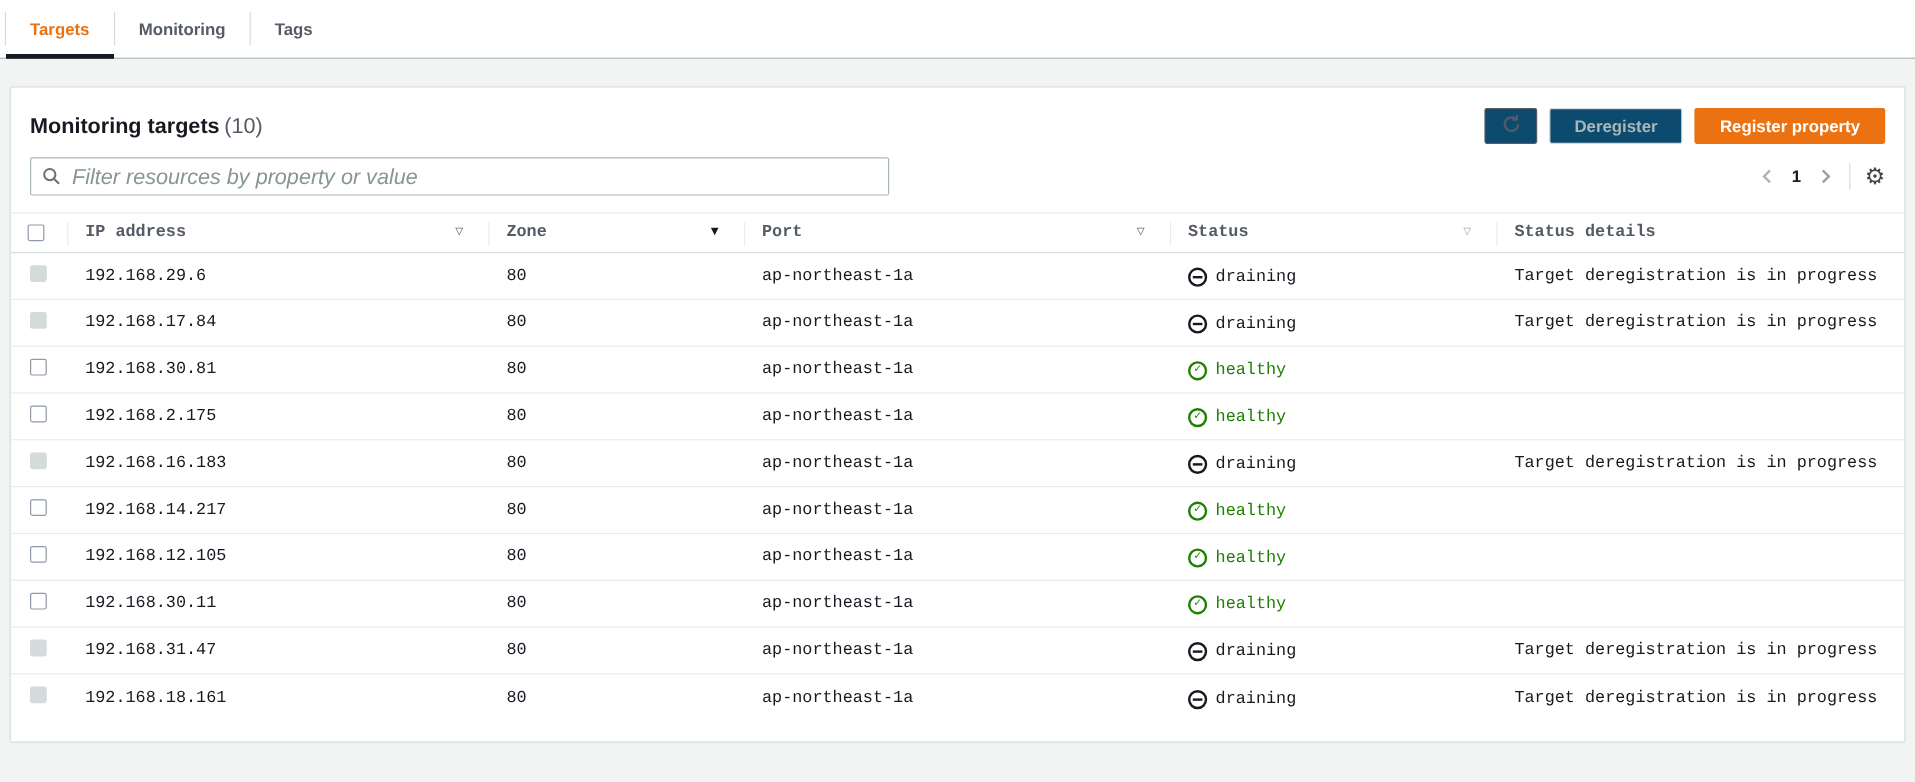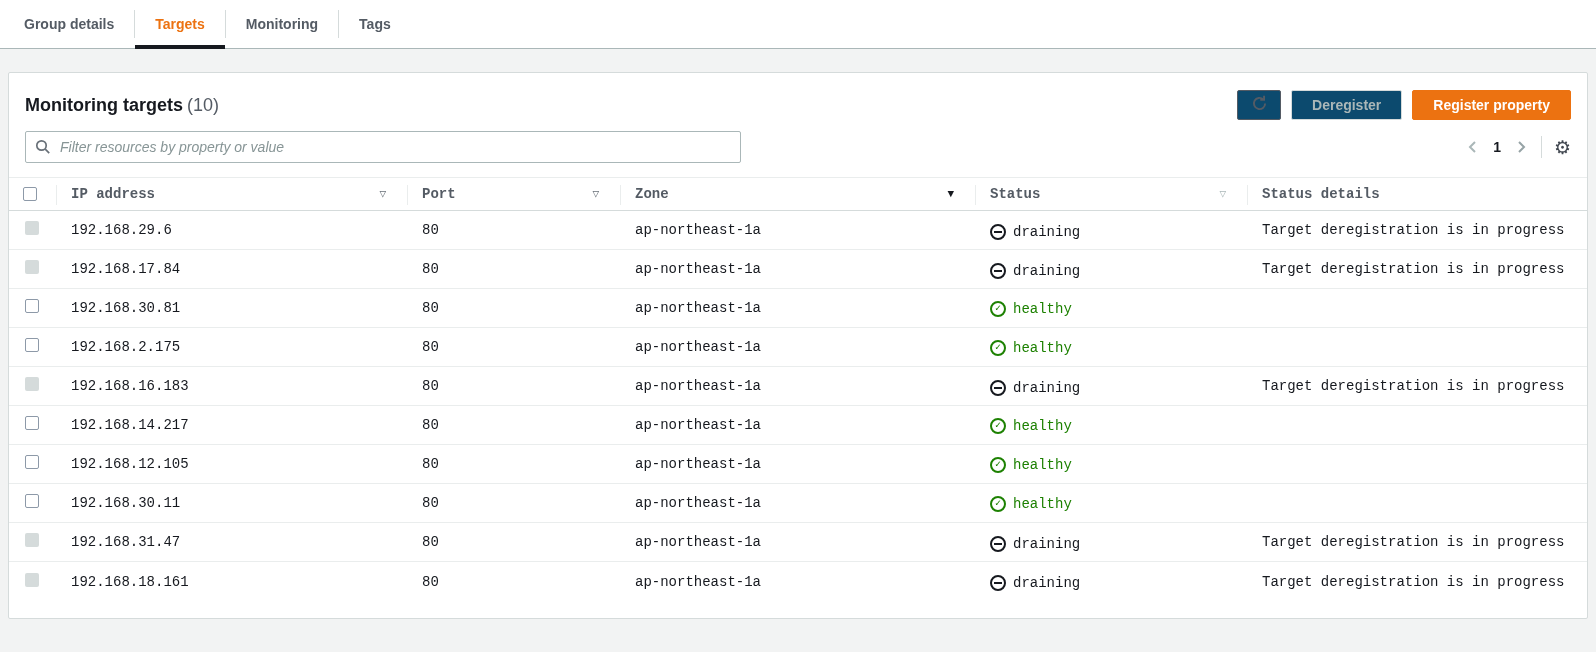--- a/index.html
+++ b/index.html
@@ -19,21 +19,21 @@
   .panel-title { font-size:18px; font-weight:700; color:#16191f; }
   .panel-count { font-size:18px; font-weight:400; color:#545b64; }
   .head-actions { display:flex; align-items:center; gap:10px; }
   .btn { height:30px; border-radius:2px; font-family:inherit; font-size:14px; font-weight:700; display:inline-flex; align-items:center; justify-content:center; cursor:pointer; background:#0c4a6e; }
   .btn-refresh { width:44px; border:1px solid #545b64; }
   .btn-disabled { border:1px solid #d5dbdb; color:#aab7b8; padding:0 20px; cursor:default; }
   .btn-primary { background:#ec7211; border:1px solid #ec7211; color:#fff; padding:0 20px; }
 
   .filter-row { display:flex; align-items:center; justify-content:space-between; padding:0 16px; margin-top:10px; height:32px; }
   .filter-box { position:relative; width:716px; height:32px; }
-  .filter-box input { width:100%; height:100%; border:1px solid #aab7b8; border-radius:2px; padding:0 10px 0 34px; font-family:inherit; font-size:14px; color:#16191f; outline:none; }
+  .filter-box input { width:100%; height:100%; border:1px solid #aab7b8; border-radius:2px; padding:0 10px 0 34px; font-family:inherit; font-size:18px; color:#16191f; outline:none; }
   .filter-box input::placeholder { font-style:italic; color:#879596; }
   .search-glyph { position:absolute; left:10px; top:8px; }
   .pager { display:flex; align-items:center; gap:12px; }
   .pager .page-num { font-weight:700; color:#16191f; }
   .pager-chevron { display:inline-flex; cursor:pointer; }
   .pager-divider { width:1px; height:22px; background:#d5dbdb; }
   .gear { font-size:19px; color:#414750; cursor:pointer; line-height:1; }
 
   
   .table { margin-top:14px; width:100%; }
@@ -62,21 +62,20 @@
   .status-icon { width:16px; height:16px; border:2px solid currentColor; border-radius:50%; display:inline-flex; align-items:center; justify-content:center; flex:none; }
   .status-draining { color:#16191f; }
   .status-draining .status-icon::after { content:""; width:8px; height:2px; background:currentColor; }
   .status-healthy { color:#1d8102; }
   .status-healthy .status-icon::after { content:"✓"; font-size:10px; font-weight:700; line-height:1; }
 </style>
 </head>
 <body>
 
 <div class="topbar">
-  <div class="tab">Group details</div>
   <div class="tab-divider"></div>
   <div class="tab active">Targets</div>
   <div class="tab-divider"></div>
   <div class="tab">Monitoring</div>
   <div class="tab-divider"></div>
   <div class="tab">Tags</div>
 </div>
 
 <div class="panel">
 
@@ -132,32 +131,32 @@
           <span class="checkbox"></span>
         </div>
       <div class="th">
         <span class="th-inner">
             <span>IP address</span>
             <span class="sort-arrow sort-default"></span>
           </span>
       </div>
       <div class="th">
         <span class="th-inner">
+            <span>Zone</span>
+            <span class="sort-arrow sort-active"></span>
+          </span>
+      </div>
+      <div class="th">
+        <span class="th-inner">
             <span>Port</span>
             <span class="sort-arrow sort-default"></span>
           </span>
       </div>
       <div class="th">
         <span class="th-inner">
-            <span>Zone</span>
-            <span class="sort-arrow sort-active"></span>
-          </span>
-      </div>
-      <div class="th">
-        <span class="th-inner">
             <span>Status</span>
             <span class="sort-arrow sort-muted"></span>
           </span>
       </div>
       <div class="th">
         <span class="th-inner">
             <span>Status details</span>
           </span>
       </div>
     </div>

